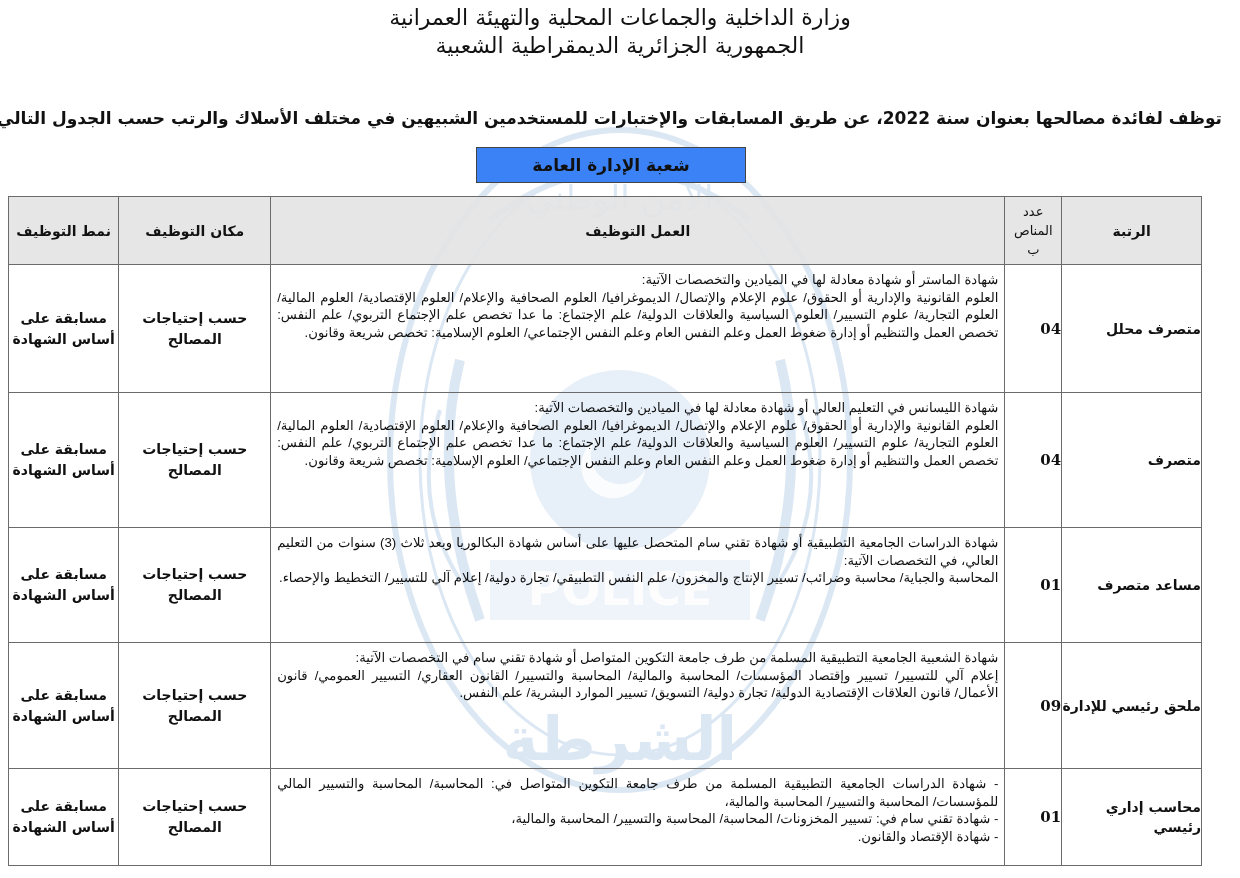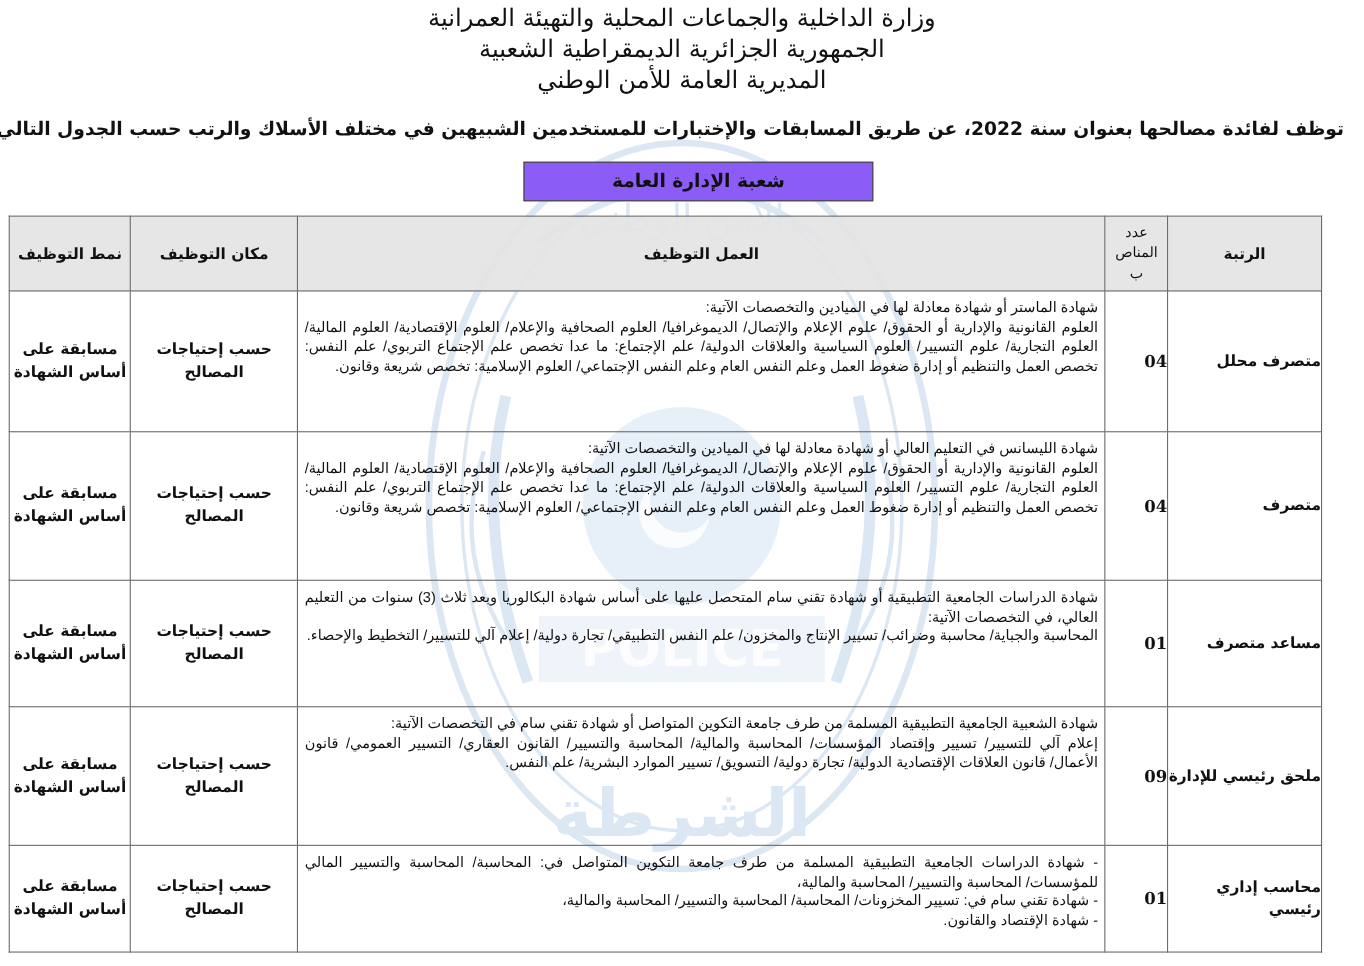--- a/index.html
+++ b/index.html
@@ -47,23 +47,23 @@
     font-size: 17px;
     font-weight: bold;
     text-align: right;
     z-index: 1;
     white-space: nowrap;
   }
   .section-box {
     position: absolute;
     top: 147px;
     left: 476px;
-    width: 318px;
+    width: 270px;
     height: 36px;
-    background: #8b5cf6;
+    background: #3b82f6;
     border: 1.5px solid #444;
     box-sizing: border-box;
     text-align: center;
     font-size: 17px;
     font-weight: bold;
     line-height: 34px;
     z-index: 1;
   }
   table.main {
     position: absolute;
@@ -159,21 +159,20 @@
   <path d="M225 380 a32 32 0 1 0 50 30 a26 26 0 1 1 -50 -30z" fill="#ffffff" opacity="0.8"></path>
   <rect x="120" y="500" width="260" height="60" fill="#6a9fd3" opacity="0.5"></rect>
   <text id="wm-band" x="250" y="545" text-anchor="middle" font-family="DejaVu Sans, sans-serif" font-size="46" font-weight="bold" fill="#ffffff" opacity="0.9">POLICE</text>
   <text id="wm-top" x="250" y="150" text-anchor="middle" font-family="DejaVu Sans, sans-serif" font-size="34" fill="#5f94cc">الأمن الوطني</text>
   <text id="wm-bottom" x="250" y="700" text-anchor="middle" font-family="DejaVu Sans, sans-serif" font-size="60" font-weight="bold" fill="#5f94cc">الشرطة</text>
 </svg>
 
 <div class="header">
   <div class="line">وزارة الداخلية والجماعات المحلية والتهيئة العمرانية</div>
   <div class="line">الجمهورية الجزائرية الديمقراطية الشعبية</div>
-  <div class="line">المديرية العامة للأمن الوطني</div>
 </div>
 
 <div class="intro">توظف لفائدة مصالحها بعنوان سنة 2022، عن طريق المسابقات والإختبارات للمستخدمين الشبيهين في مختلف الأسلاك والرتب حسب الجدول التالي:</div>
 
 <div class="section-box">شعبة الإدارة العامة</div>
 
 <table class="main">
   <thead>
     <tr>
       <th>الرتبة</th>

